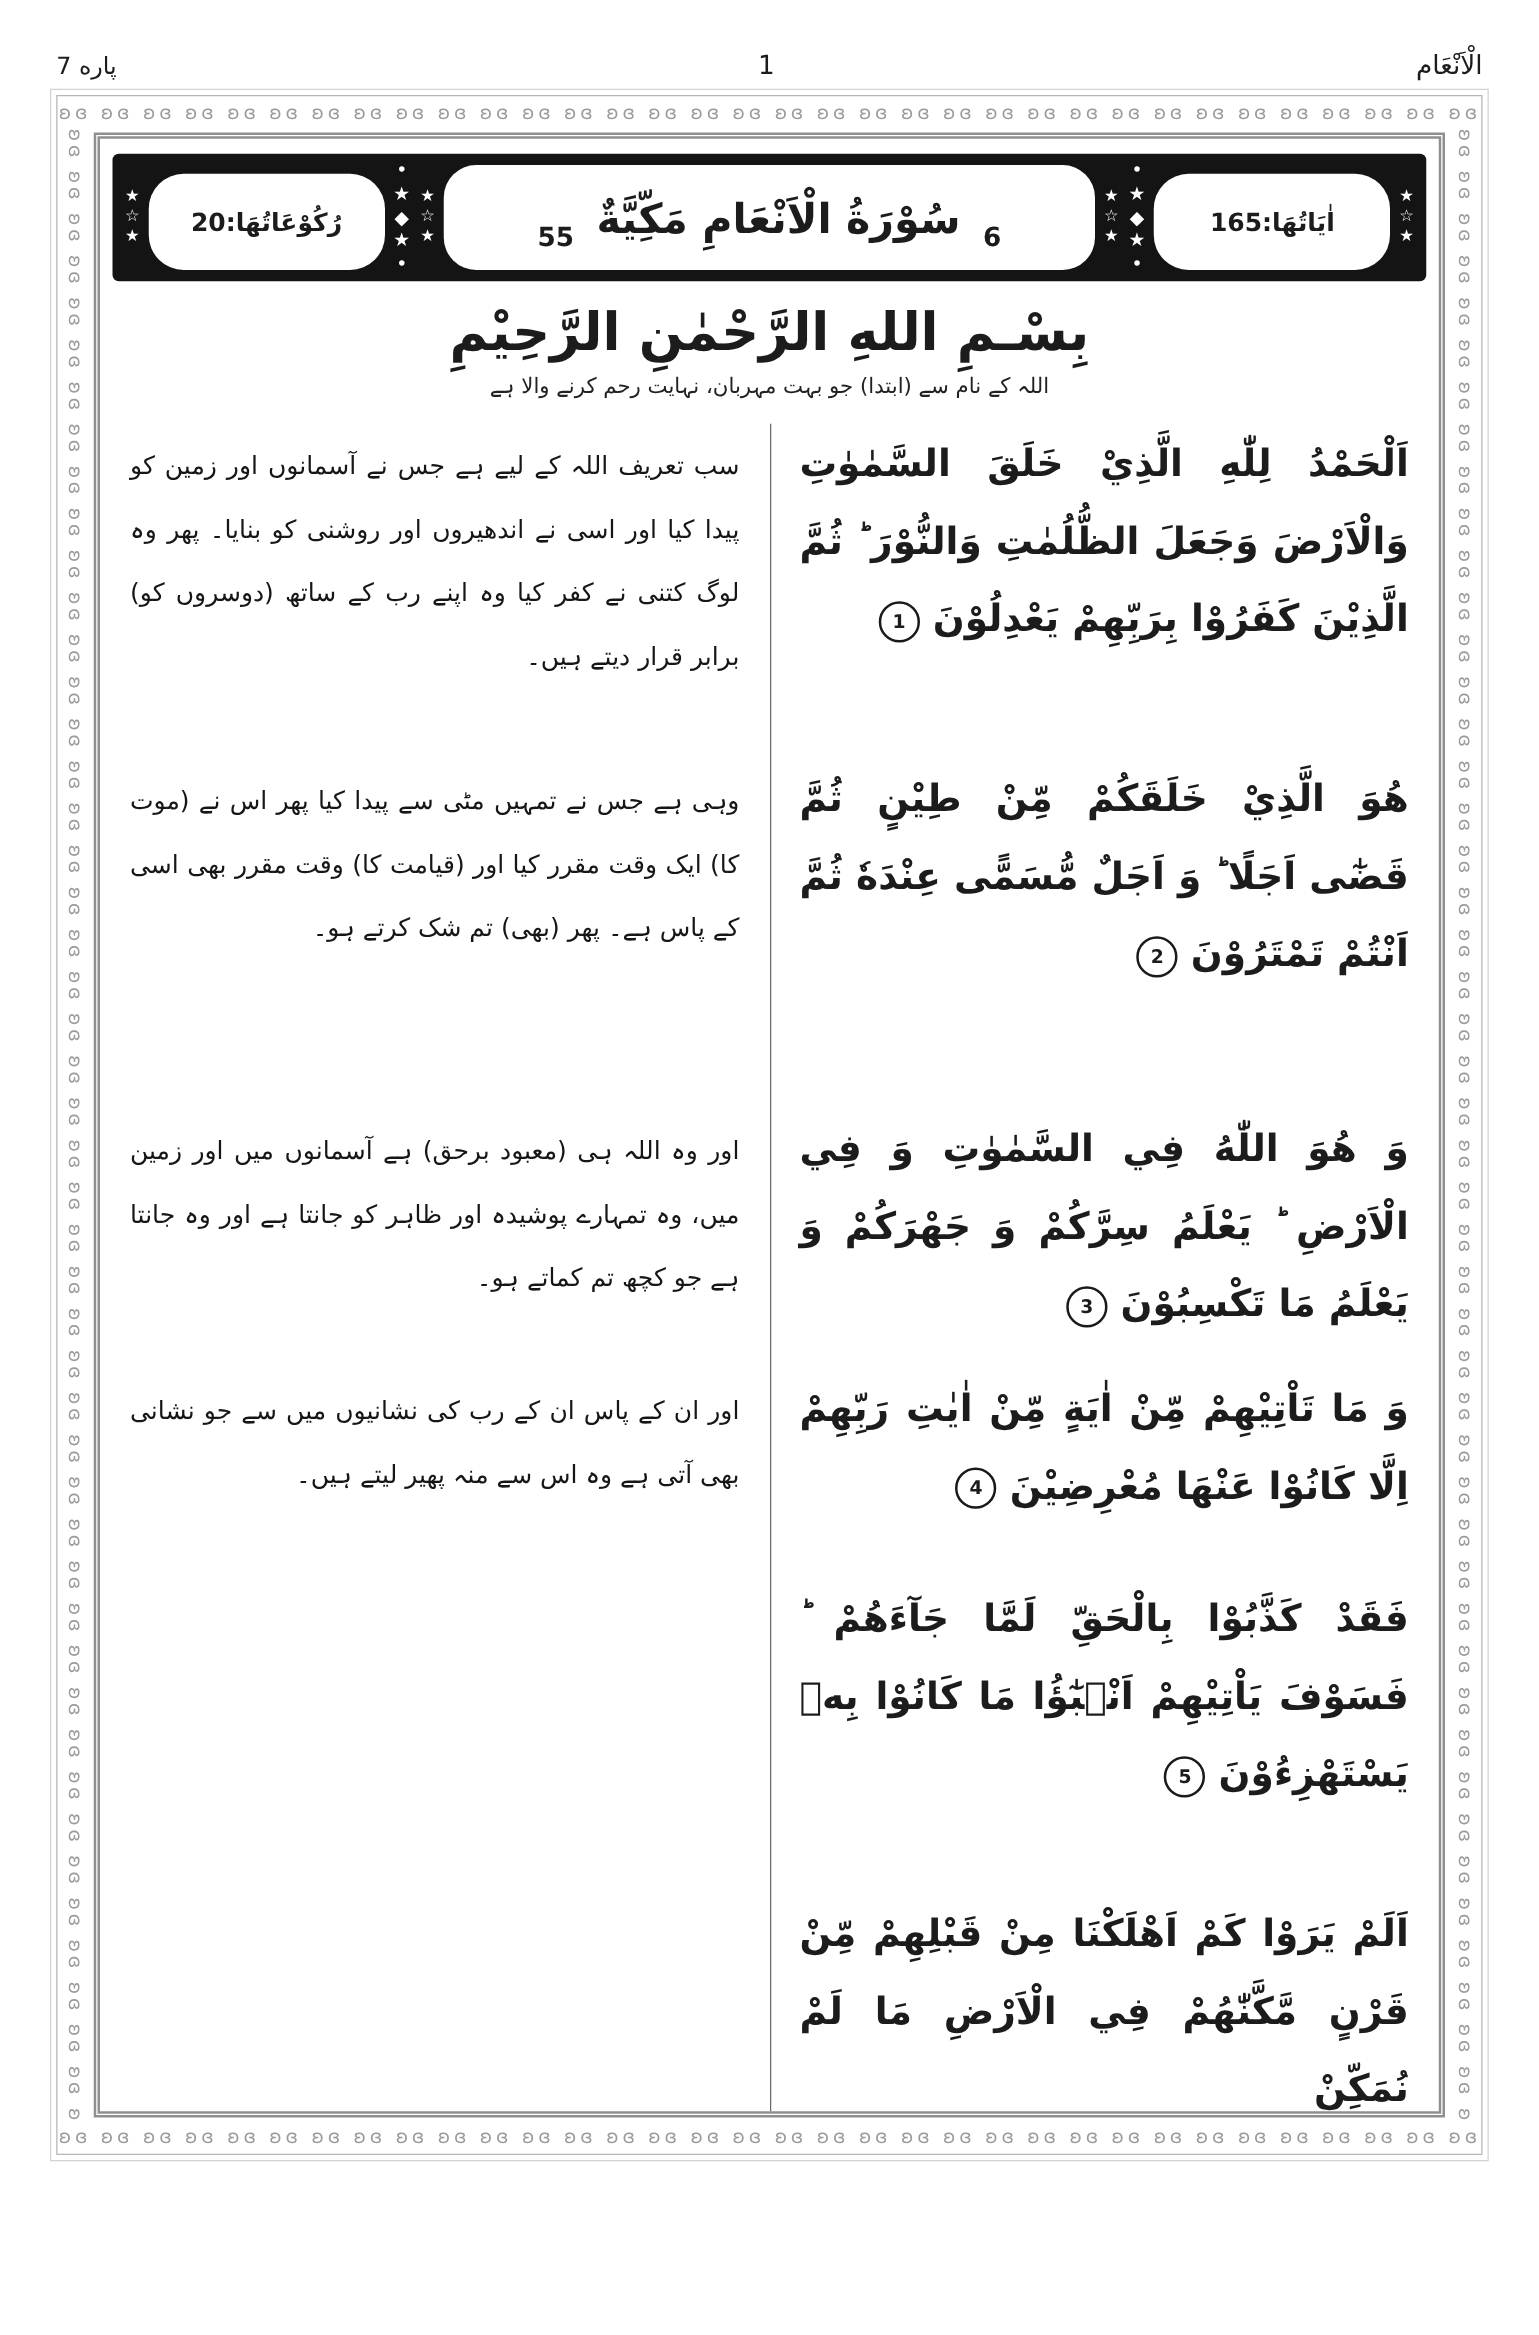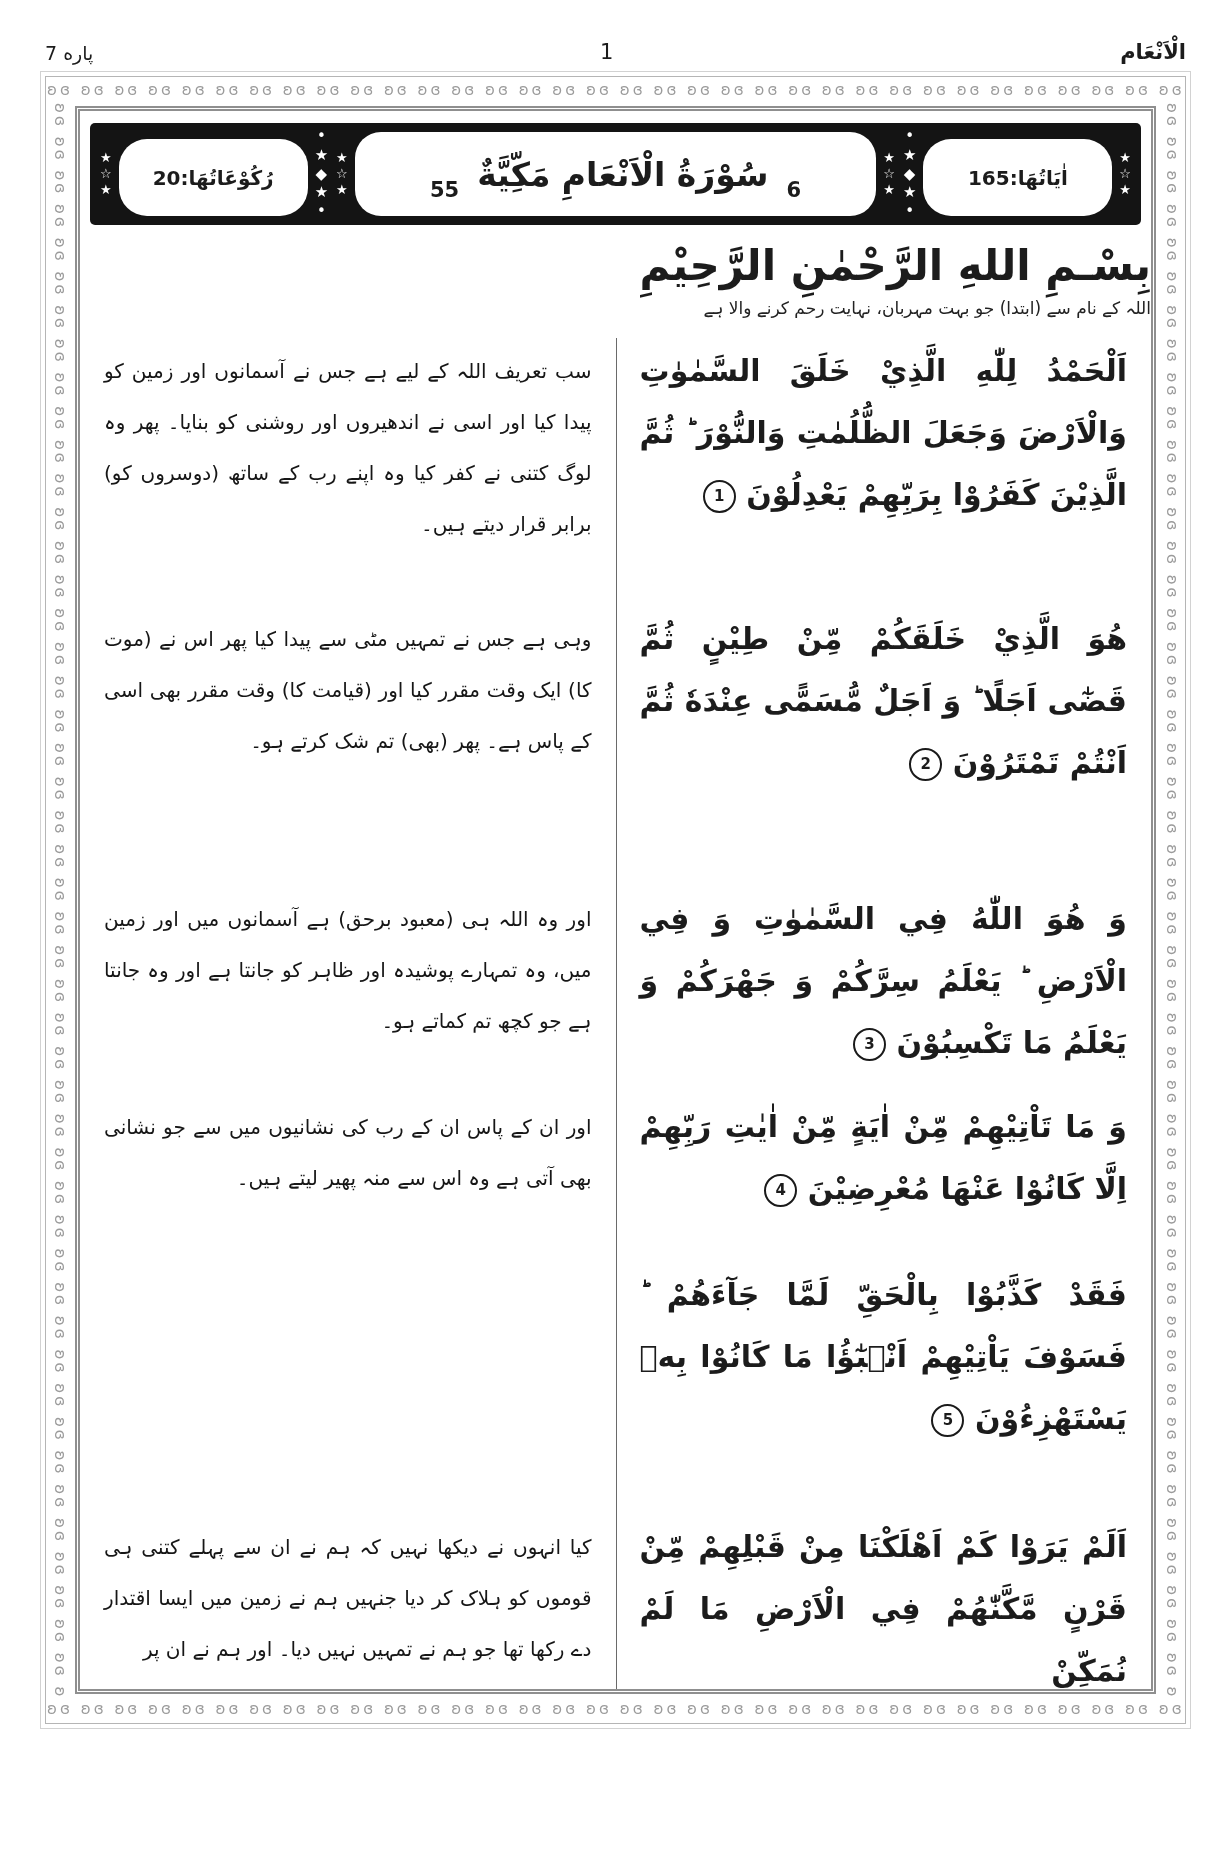--- a/index.html
+++ b/index.html
@@ -11,21 +11,21 @@
     color:#1c1c1c;
     overflow:hidden;
     margin:0 auto;
   }
   
   .running-header{
     position:absolute;top:30px;left:45px;right:45px;height:34px;
     display:flex;align-items:flex-end;justify-content:space-between;
     direction:rtl;font-size:20px;
   }
-  .running-header .rh-right{font-weight:700;font-size:21px;}
+  .running-header .rh-right{font-weight:400;font-size:21px;}
   .running-header .rh-center{font-size:21px;direction:ltr;}
   .running-header .rh-left{font-size:19px;}
   
   .frame-outer{
     position:absolute;left:45px;right:45px;top:76px;height:1646px;
     border:1px solid #b5b5b5;
     outline:1px solid #d2d2d2;outline-offset:4px;
     background:#fff;
   }
   .orn{
@@ -58,21 +58,21 @@
   .cartouche.side{border-radius:28px;min-width:165px;padding:0 12px;font-size:20px;margin-top:16px;}
   .cartouche.center{border-radius:26px;flex:1;font-size:33px;gap:18px;}
   .cartouche .surah-num{font-size:21px;font-weight:700;align-self:flex-end;padding-bottom:14px;direction:ltr;}
   .cartouche .surah-title{letter-spacing:1px;}
   .knot{
     color:#fff;display:flex;flex-direction:column;justify-content:center;align-items:center;
     font-size:13px;line-height:1.25;white-space:pre;padding:0 4px;text-align:center;
   }
   .knot.big{font-size:15px;}
   
-  .bismillah{ margin-top:14px; }
+  .bismillah{ text-align:center;margin-top:14px; }
   .bismillah .bism-arabic{font-size:42px;font-weight:700;line-height:1.3;}
   .bismillah .bism-urdu{font-size:17px;margin-top:4px;color:#222;}
   
   .verses{
     position:relative;margin:14px 16px 0 16px;
   }
   .verses::before{
     content:"";position:absolute;left:50%;top:6px;bottom:6px;width:1px;background:#6a6a6a;
   }
   .verse-row{display:flex;direction:rtl;align-items:flex-start;}
@@ -193,19 +193,18 @@
           <div class="cell cell-arabic">
             <span>فَقَدْ كَذَّبُوْا بِالْحَقِّ لَمَّا جَآءَهُمْ ؕ فَسَوْفَ يَاْتِيْهِمْ اَنْۢبٰٓؤُا مَا كَانُوْا بِهٖ يَسْتَهْزِءُوْنَ</span>
             <span class="verse-circle">5</span>
           </div>
         </div>
 
         <div class="verse-row r6">
           <div class="cell cell-arabic">
             <span>اَلَمْ يَرَوْا كَمْ اَهْلَكْنَا مِنْ قَبْلِهِمْ مِّنْ قَرْنٍ مَّكَّنّٰهُمْ فِي الْاَرْضِ مَا لَمْ نُمَكِّنْ</span>
           </div>
-          <div class="cell cell-urdu">کیا انہوں نے دیکھا نہیں کہ ہم نے ان سے پہلے کتنی ہی قوموں کو ہلاک کر دیا جنہیں ہم نے زمین میں ایسا اقتدار دے رکھا تھا جو ہم نے تمہیں نہیں دیا۔ اور ہم نے ان پر</div>
         </div>
 
       </div>
     </div>
   </div>
 </div>
 
 </body></html>

